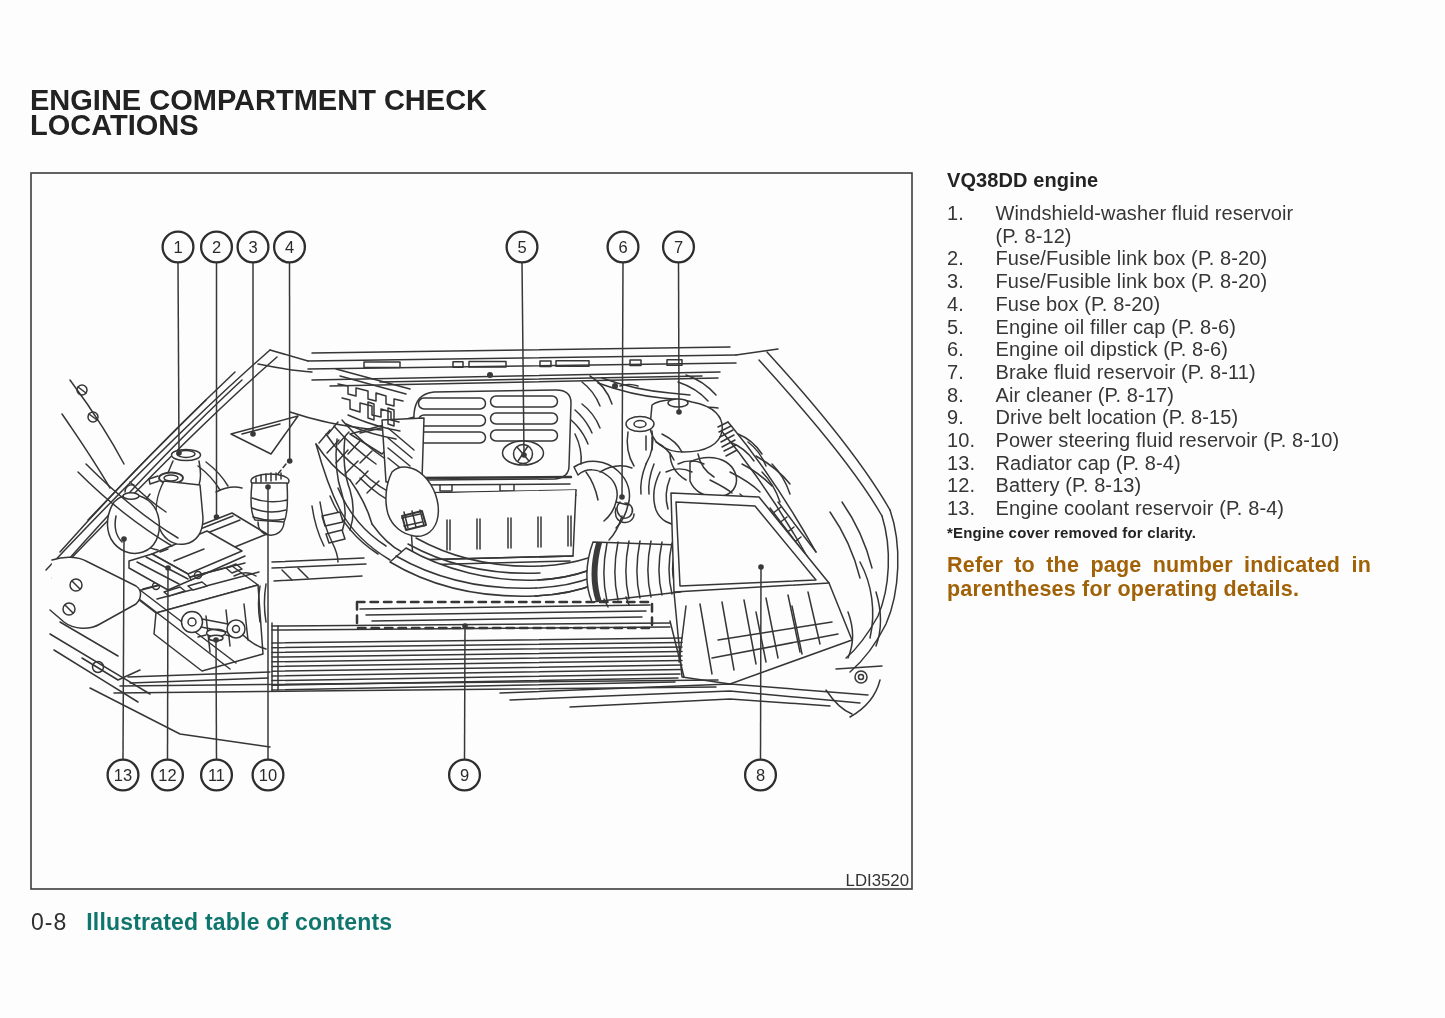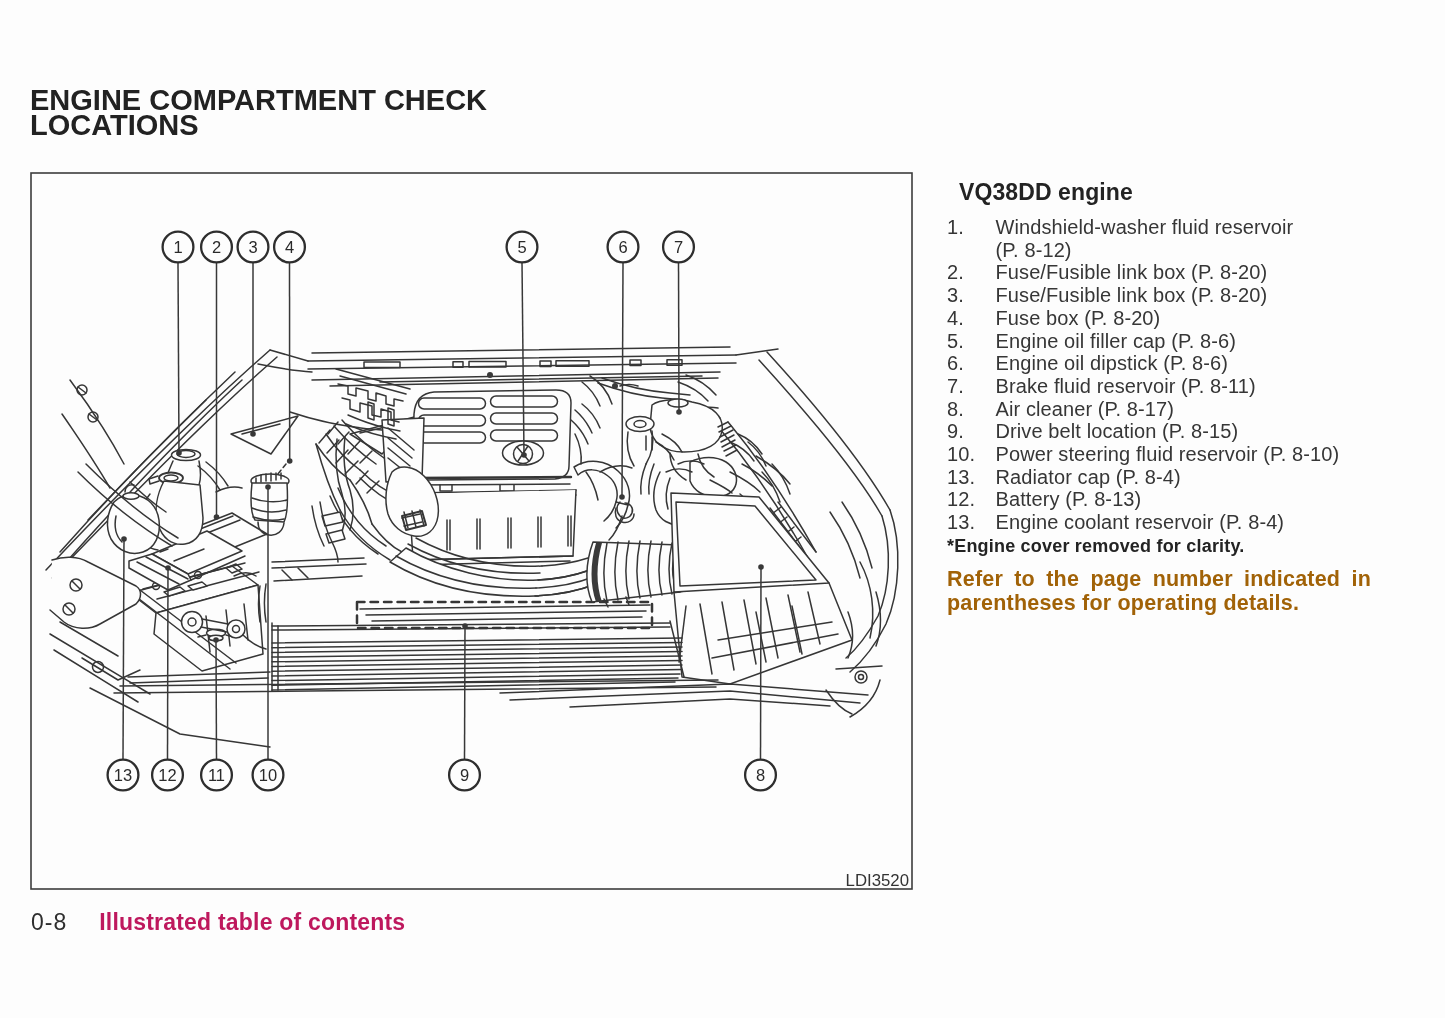--- a/index.html
+++ b/index.html
@@ -1,27 +1,27 @@
 <!DOCTYPE html>
 <html><head>
 <meta charset="utf-8">
 <style>
 html,body{margin:0;padding:0;}
 body{width:1445px;height:1018px;background:#fdfdfd;will-change:transform;font-family:"Liberation Sans",sans-serif;position:relative;overflow:hidden;}
 .title{position:absolute;left:30px;top:87.5px;font-size:29px;font-weight:bold;color:#222;line-height:25.5px;}
 #diagram{position:absolute;left:30px;top:172px;will-change:transform;}
 .col{position:absolute;left:947px;top:169px;width:424px;color:#363636;}
-.col h2{margin:12px;font-size:23px;font-weight:bold;color:#232323;line-height:23px;letter-spacing:0.1px;}
+.col h2{margin:0;font-size:20px;font-weight:bold;color:#232323;line-height:23px;letter-spacing:0.1px;}
 .list{margin-top:10px;font-size:20px;line-height:22.7px;letter-spacing:0.1px;}
 .li{position:relative;padding-left:48.5px;}
 .li .n{position:absolute;left:0;top:0;}
-.note{font-size:18px;font-weight:bold;color:#232323;line-height:23.5px;margin-top:1px;letter-spacing:0.2px;}
+.note{font-size:15px;font-weight:bold;color:#232323;line-height:23.5px;margin-top:1px;letter-spacing:0.2px;}
 .refer{font-size:21.5px;font-weight:bold;color:#a16207;line-height:23.3px;margin-top:10px;text-align:justify;width:424px;letter-spacing:0.2px;}
 .footer{position:absolute;left:31px;top:909px;font-size:23px;color:#2e2e2e;}
-.footer b{margin-left:32px;letter-spacing:0.2px;color:#be185d;}
+.footer b{margin-left:19px;letter-spacing:0.2px;color:#0f766e;}
 </style>
 </head>
 <body>
 <div class="title">ENGINE COMPARTMENT CHECK<br>LOCATIONS</div>
 
 <svg id="diagram" width="883" height="718" viewBox="0 0 883 718">
 <rect x="1" y="1" width="881" height="716" fill="#fdfdfd" stroke="#3d3d3d" stroke-width="1.6"></rect>
 <g id="art" fill="none" stroke="#363636" stroke-width="1.5" stroke-linecap="round" stroke-linejoin="round">
 
 <path d="M240,178 C160,248 80,330 16,398"></path>

